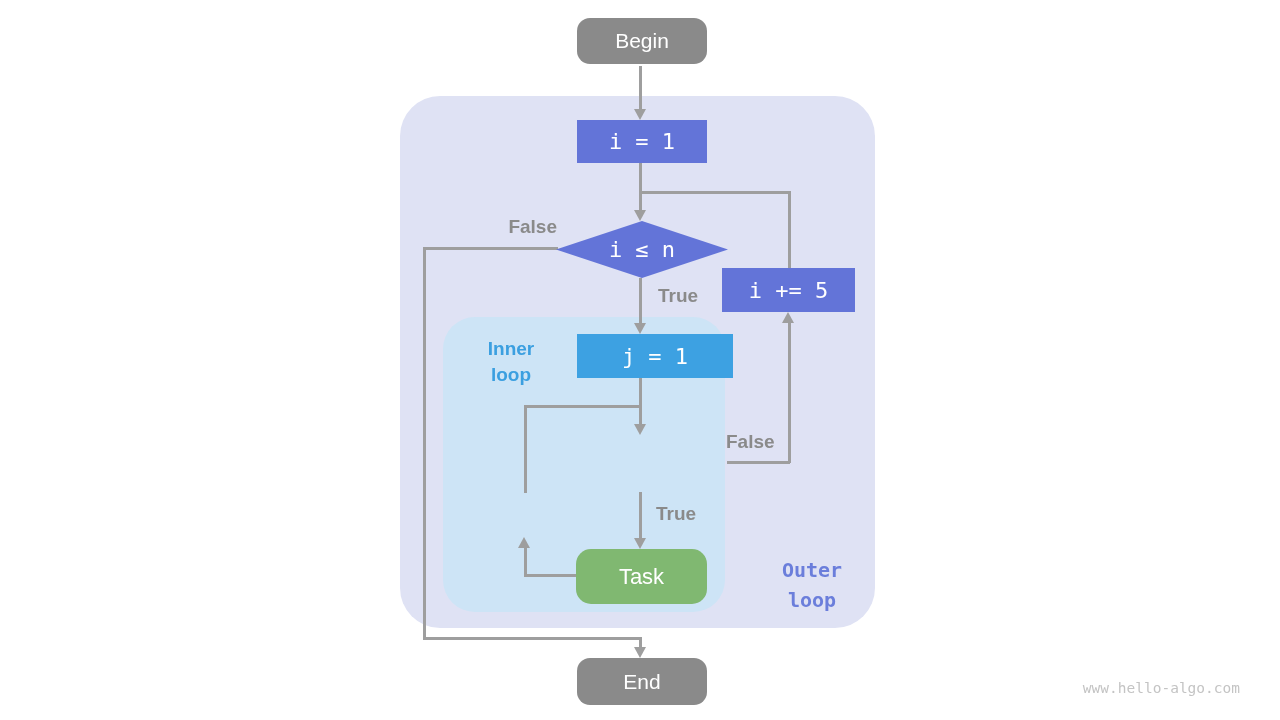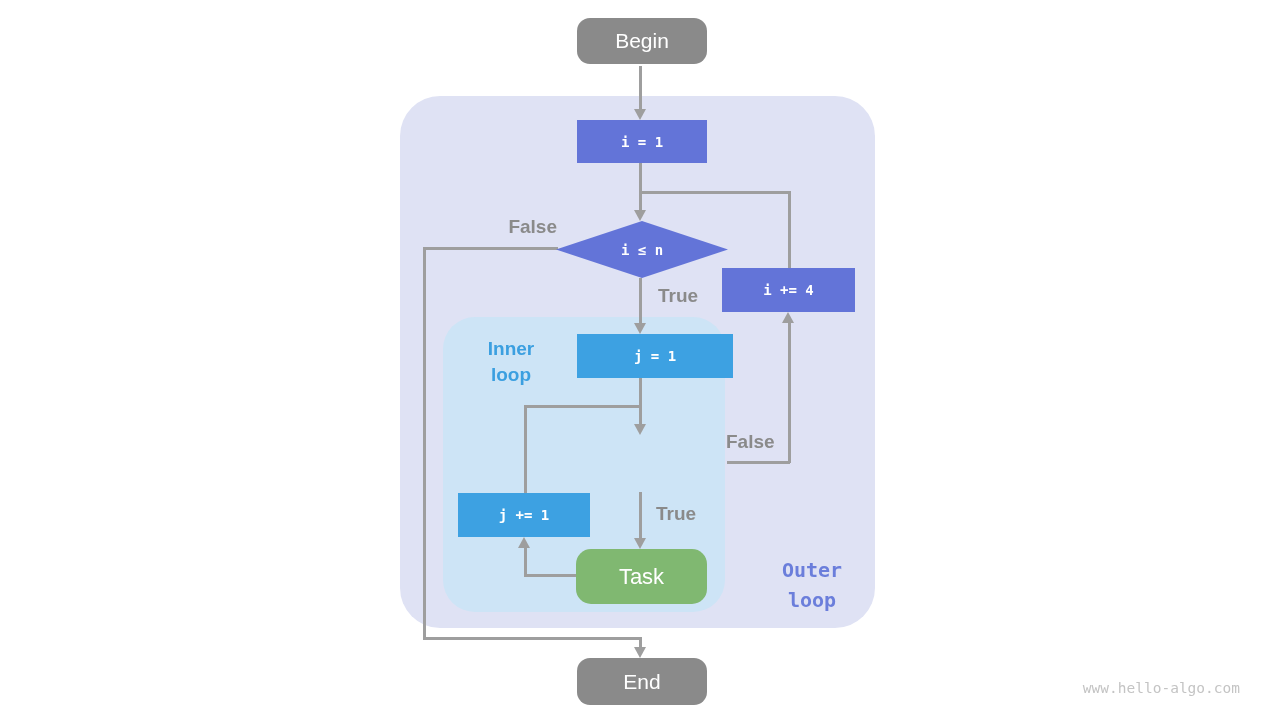--- a/index.html
+++ b/index.html
@@ -25,21 +25,21 @@
   .node.terminal {
     background: var(--node-gray);
     border-radius: 13px;
     font-size: 21px;
   }
   .node.rect-purple { background: var(--node-purple); }
   .node.rect-blue   { background: var(--node-blue); }
   .node.rect-green  { background: var(--node-green); font-size: 22px; }
   .node.code {
     font-family: "DejaVu Sans Mono", monospace;
-    font-weight: bold; font-size: 14px;
+    font-weight: normal; font-size: 22px;
   }
   .node.diamond {
     clip-path: polygon(50% 0%, 100% 50%, 50% 100%, 0% 50%);
   }
   .diamond.purple { background: var(--node-purple); }
   .diamond.blue   { background: var(--node-blue); }
 
   
   .hline, .vline { position: absolute; background: var(--connector); }
   .hline { height: 3px; }
@@ -129,31 +129,28 @@
 
   <div class="node rect-purple code" style="left:577px;top:120px;width:130px;height:43px;">
     <span>i = 1</span>
   </div>
 
   <div class="node diamond purple code" style="left:556px;top:221px;width:172px;height:57px;">
     <span>i ≤ n</span>
   </div>
 
   <div class="node rect-purple code" style="left:722px;top:268px;width:133px;height:44px;">
-    <span>i += 4</span>
+    <span>i += 5</span>
   </div>
 
   <div class="node rect-blue code" style="left:577px;top:334px;width:156px;height:44px;">
     <span>j = 1</span>
   </div>
 
 
-  <div class="node rect-blue code" style="left:458px;top:493px;width:132px;height:44px;">
-    <span>j += 1</span>
-  </div>
 
   <div class="node rect-green" style="left:576px;top:549px;width:131px;height:55px;border-radius:15px;">
     <span>Task</span>
   </div>
 
   <div class="node terminal" style="left:577px;top:658px;width:130px;height:47px;">
     <span>End</span>
   </div>
 
   <div class="edge-label ra" style="left:462px;top:216px;width:95px;">False</div>

